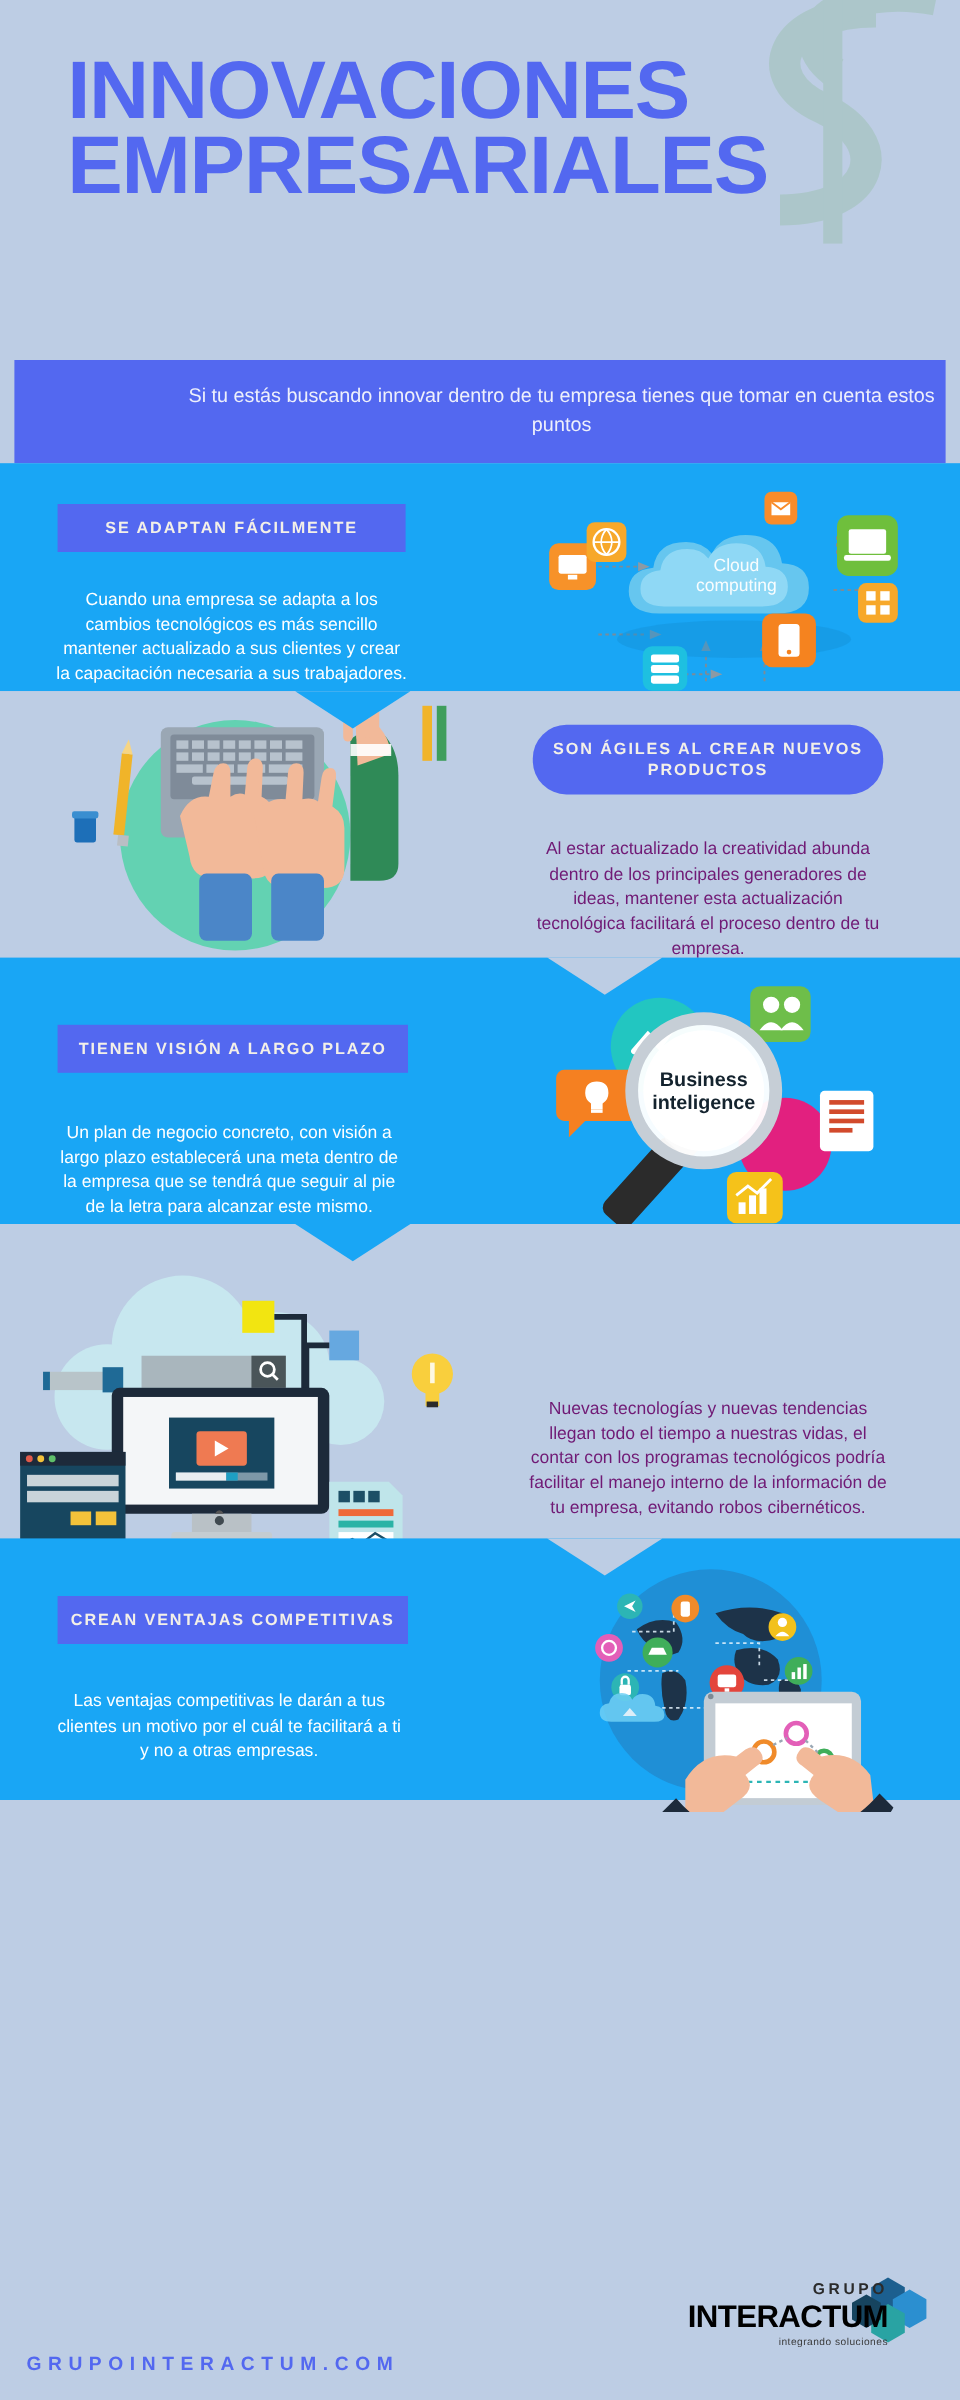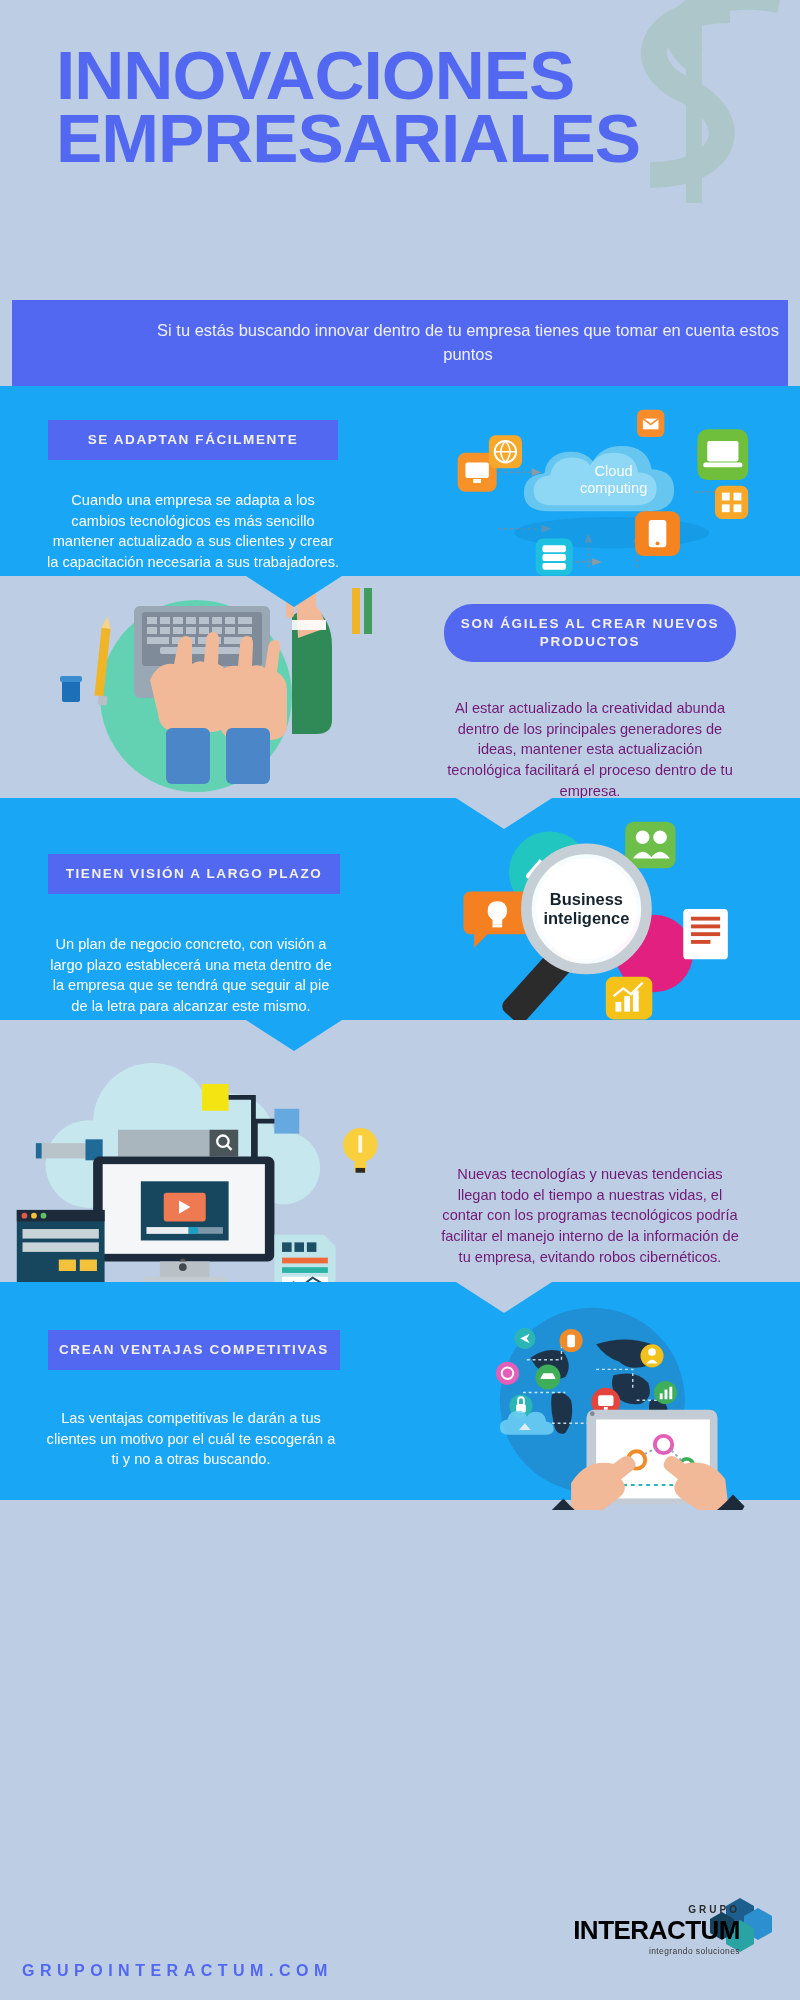--- a/index.html
+++ b/index.html
@@ -74,21 +74,21 @@
   
   .footer { position:absolute; left:0; bottom:0; width:800px; height:128px;
             background:#bdcde4; }
   .footer-url {
     position:absolute; left:22px; bottom:20px;
     font-size:16px; font-weight:bold; color:#5368f0; letter-spacing:5.5px;
     font-family:"Liberation Sans Narrow","Liberation Sans",sans-serif;
   }
   .logo { position:absolute; right:18px; bottom:44px; width:240px; height:62px; }
   .logo-txt { position:absolute; right:60px; bottom:44px; text-align:right; }
-  .logo-grupo { font-size:10px; letter-spacing:3px; color:#2b2b2b; font-weight:bold; }
+  .logo-grupo { font-size:13px; letter-spacing:3px; color:#2b2b2b; font-weight:bold; }
   .logo-main  { font-size:26px; letter-spacing:-.5px; color:#000000; font-weight:bold;
                 font-family:"Liberation Sans Narrow","Liberation Sans",sans-serif; }
   .logo-sub   { font-size:8.5px; color:#3a3a3a; letter-spacing:.4px; }
 </style>
 </head>
 <body>
 
 <div class="page">
 
   <div class="hero">
@@ -426,21 +426,21 @@
         <div class="body-txt" style="position:absolute;left:22px;top:118px;width:336px;">Nuevas tecnologías y nuevas tendencias llegan todo el tiempo a nuestras vidas, el contar con los programas tecnológicos podría facilitar el manejo interno de la información de tu empresa, evitando robos cibernéticos.</div>
       </div>
     </div>
   </div>
 
   <div class="sec blue" style="position:absolute;left:0;top:1282px;height:218px;">
     <div class="notch-up right"></div>
     <div class="grid2">
       <div class="col on-blue">
         <div class="lbl" style="position:absolute;left:48px;top:36px;width:292px;">CREAN VENTAJAS COMPETITIVAS</div>
-        <div class="body-txt" style="position:absolute;left:26px;top:100px;width:330px;">Las ventajas competitivas le darán a tus clientes un motivo por el cuál te escogerán a ti y no a otras buscando.</div>
+        <div class="body-txt" style="position:absolute;left:26px;top:100px;width:330px;">Las ventajas competitivas le darán a tus clientes un motivo por el cuál te facilitará a ti y no a otras empresas.</div>
       </div>
       <div class="col">
         <svg viewBox="0 0 400 218" style="position:absolute;left:0;top:6px;width:400px;height:210px;">
           <circle cx="192" cy="104" r="96" fill="#1f8fd6"></circle>
           <g fill="#1d2a3a" opacity=".9">
             <path d="M128 60 q16 -12 34 -6 q10 14 2 26 q-14 6 -22 -4 q-10 -6 -14 -16z"></path>
             <path d="M150 98 q12 -6 20 6 q4 20 -6 34 q-10 4 -12 -10 q-4 -16 -2 -30z"></path>
             <path d="M196 46 q30 -10 58 0 q10 14 -4 22 q-20 6 -30 -4 q-14 -4 -24 -18z"></path>
             <path d="M214 78 q24 -6 36 8 q6 16 -8 22 q-18 2 -26 -10 q-6 -10 -2 -20z"></path>
             <path d="M252 104 q14 -4 18 8 q0 14 -12 14 q-10 -8 -6 -22z"></path>

